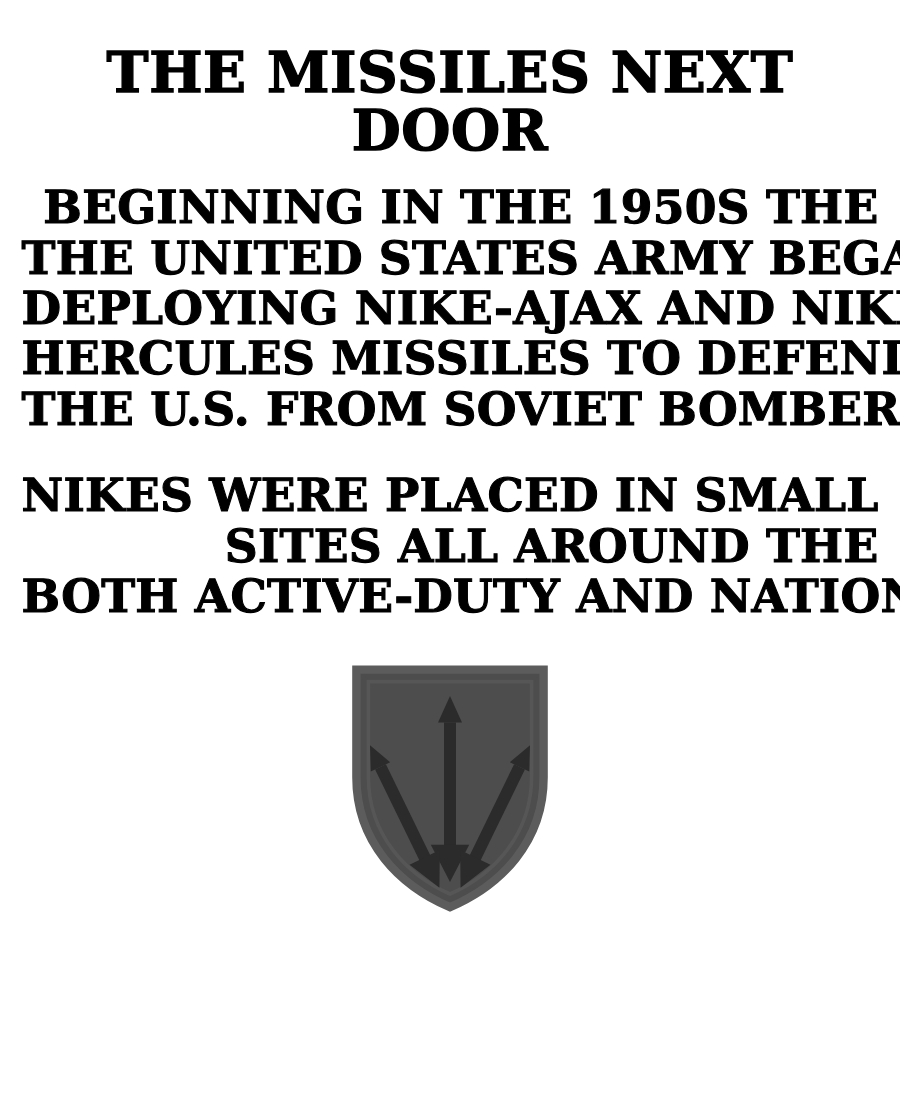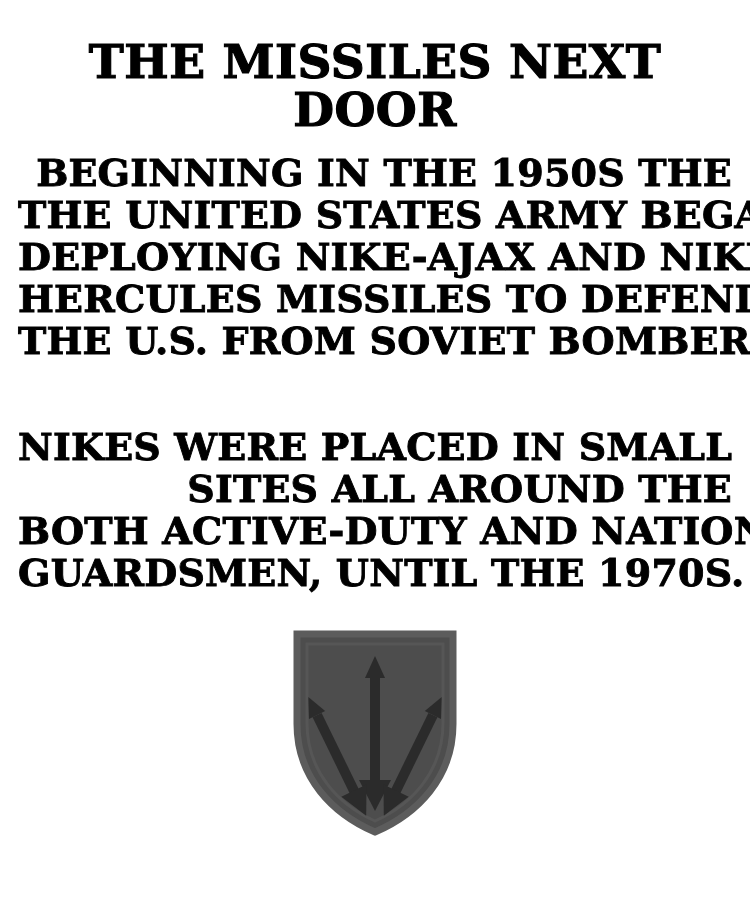--- a/index.html
+++ b/index.html
@@ -40,21 +40,21 @@
     font-weight: bold;
     font-size: 38px;
     line-height: 1.105;
     letter-spacing: 0.2px;
     text-align: right;
     text-transform: uppercase;
     width: 100%;
     -webkit-text-stroke: 0.9px #000;
   }
   .para + .para {
-    margin-top: 64px;
+    margin-top: 30px;
   }
   .para .line {
     display: block;
     white-space: nowrap;
   }
   .insignia-wrap {
     margin-top: 34px;
     display: flex;
     justify-content: center;
     align-items: flex-start;
@@ -76,21 +76,20 @@
     <span class="line">THE UNITED STATES ARMY BEGAN</span>
     <span class="line">DEPLOYING NIKE-AJAX AND NIKE-</span>
     <span class="line">HERCULES MISSILES TO DEFEND</span>
     <span class="line">THE U.S. FROM SOVIET BOMBERS.</span>
   </div>
 
   <div class="para">
     <span class="line">NIKES WERE PLACED IN SMALL</span>
     <span class="line">SITES ALL AROUND THE</span>
     <span class="line">BOTH ACTIVE-DUTY AND NATIONAL</span>
-    <span class="line">GUARDSMEN, UNTIL THE 1970S.</span>
   </div>
 
   <div class="insignia-wrap">
     <svg class="insignia" width="172" height="210" viewBox="0 0 172 210">
 
       <path d="M8 6 L164 6 L164 96 C164 150 128 186 86 204 C44 186 8 150 8 96 Z" fill="#4d4d4d" stroke="#5c5c5c" stroke-width="7"></path>
 
       <path d="M18 16 L154 16 L154 95 C154 144 122 177 86 193 C50 177 18 144 18 95 Z" fill="none" stroke="#565656" stroke-width="3"></path>
 
       <g fill="#2b2b2b">

